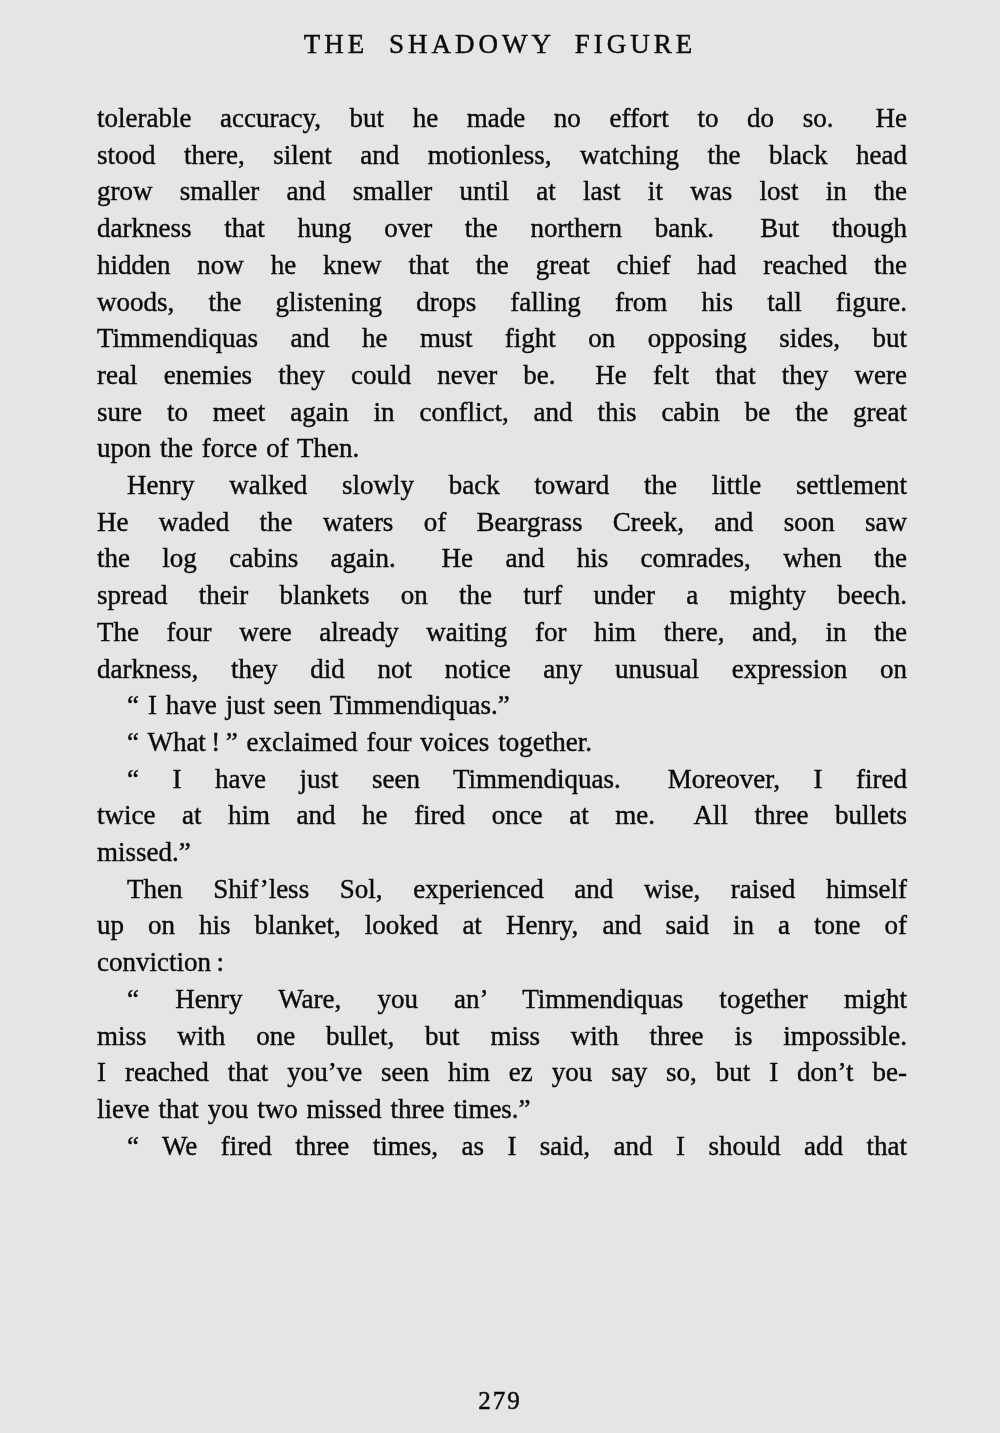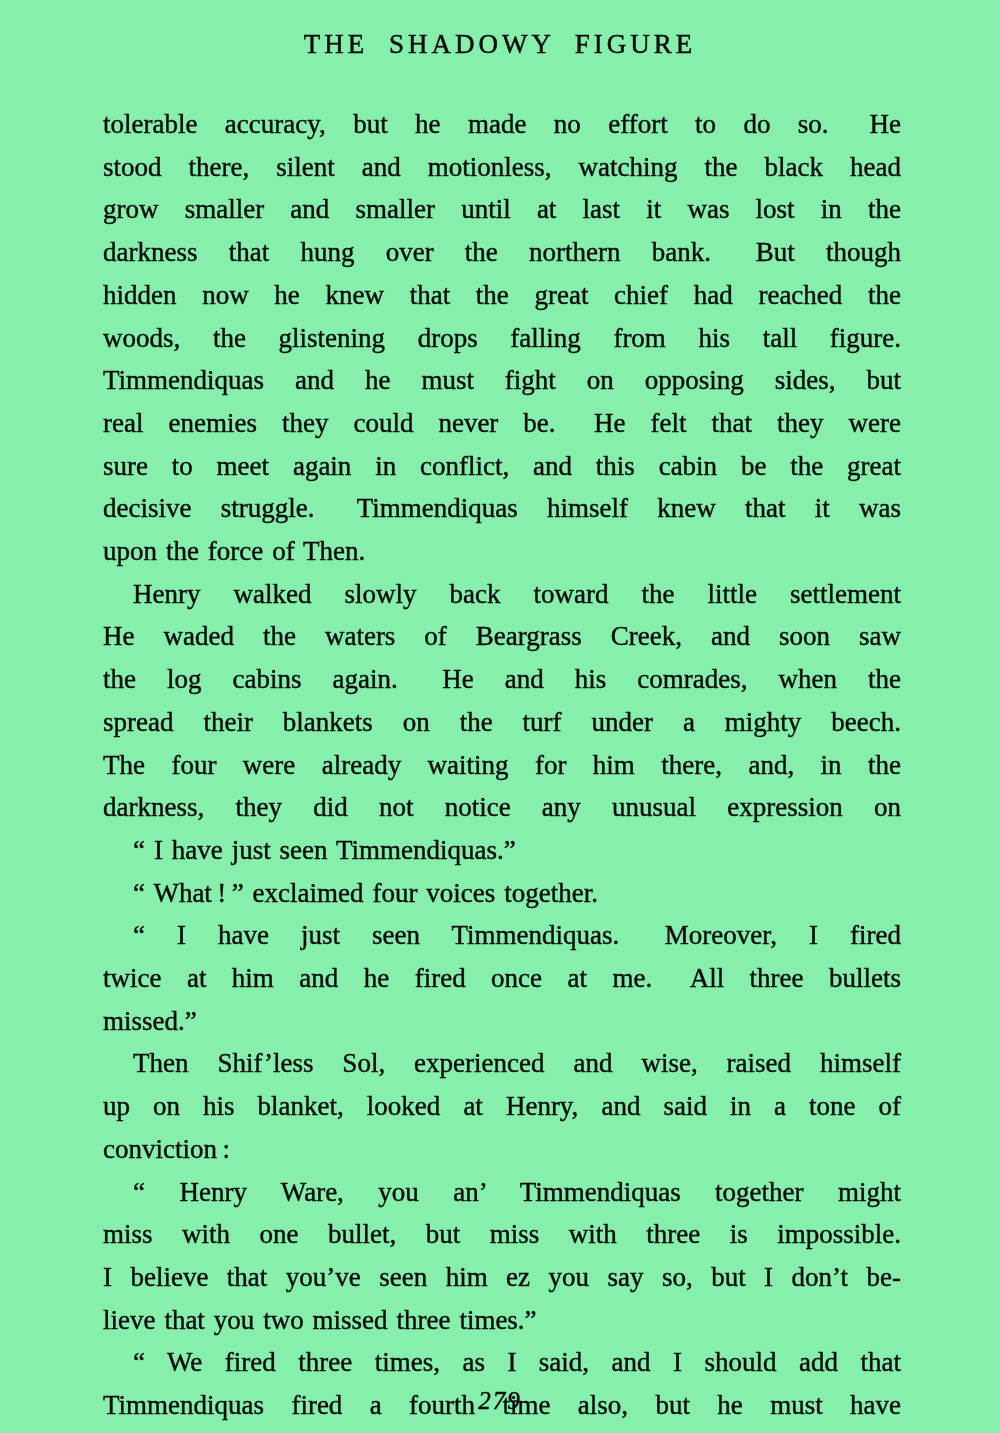--- a/index.html
+++ b/index.html
@@ -8,21 +8,21 @@
     height: 1433px;
     position: relative;
     background: #ffffff;
     overflow: hidden;
     font-family: "Liberation Serif", "DejaVu Serif", serif;
     color: #0b0b0b;
   }
   .page {
     position: absolute;
     inset: 0;
-    background: #86efac;
+    background: #e5e5e5;
   }
   .chapter-title {
     position: absolute;
     top: 29px;
     left: 0;
     width: 1000px;
     text-align: center;
     font-size: 27px;
     letter-spacing: 4px;
     word-spacing: 10px;
@@ -33,69 +33,66 @@
   .text-block {
     position: absolute;
     top: 100px;
     left: 97px;
     width: 810px;
     font-size: 27px;
     line-height: 36.7px;
     word-spacing: 0.08em;
     -webkit-text-stroke: 0.4px currentColor;
   }
-  .line { margin: 6px; padding: 0; text-align: left; white-space: normal; }
+  .line { margin: 0; padding: 0; text-align: left; white-space: normal; }
   .line.j { text-align: justify; text-align-last: justify; }
   .line.i { text-indent: 30px; }
   .page-number {
     position: absolute;
     top: 1387px;
     left: 0;
     width: 1000px;
     text-align: center;
     font-size: 25px;
     letter-spacing: 2px;
-    font-style: italic;
     -webkit-text-stroke: 0.5px currentColor;
   }
 </style>
 </head>
 <body>
 
 <div class="page">
   <h1 class="chapter-title">THE SHADOWY FIGURE</h1>
 
   <div class="text-block">
       <p class="line j">tolerable accuracy, but he made no effort to do so.  He</p>
       <p class="line j">stood there, silent and motionless, watching the black head</p>
       <p class="line j">grow smaller and smaller until at last it was lost in the</p>
       <p class="line j">darkness that hung over the northern bank.  But though</p>
       <p class="line j">hidden now he knew that the great chief had reached the</p>
       <p class="line j">woods, the glistening drops falling from his tall figure.</p>
       <p class="line j">Timmendiquas and he must fight on opposing sides, but</p>
       <p class="line j">real enemies they could never be.  He felt that they were</p>
       <p class="line j">sure to meet again in conflict, and this cabin be the great</p>
-      <p class="line j">decisive struggle.  Timmendiquas himself knew that it was</p>
       <p class="line">upon the force of Then.</p>
       <p class="line j i">Henry walked slowly back toward the little settlement</p>
       <p class="line j">He waded the waters of Beargrass Creek, and soon saw</p>
       <p class="line j">the log cabins again.  He and his comrades, when the</p>
       <p class="line j">spread their blankets on the turf under a mighty beech.</p>
       <p class="line j">The four were already waiting for him there, and, in the</p>
       <p class="line j">darkness, they did not notice any unusual expression on</p>
       <p class="line i">“ I have just seen Timmendiquas.”</p>
       <p class="line i">“ What ! ” exclaimed four voices together.</p>
       <p class="line j i">“ I have just seen Timmendiquas.  Moreover, I fired</p>
       <p class="line j">twice at him and he fired once at me.  All three bullets</p>
       <p class="line">missed.”</p>
       <p class="line j i">Then Shif’less Sol, experienced and wise, raised himself</p>
       <p class="line j">up on his blanket, looked at Henry, and said in a tone of</p>
       <p class="line">conviction :</p>
       <p class="line j i">“ Henry Ware, you an’ Timmendiquas together might</p>
       <p class="line j">miss with one bullet, but miss with three is impossible.</p>
-      <p class="line j">I believe that you’ve seen him ez you say so, but I don’t be-</p>
+      <p class="line j">I reached that you’ve seen him ez you say so, but I don’t be-</p>
       <p class="line">lieve that you two missed three times.”</p>
       <p class="line j i">“ We fired three times, as I said, and I should add that</p>
-      <p class="line j">Timmendiquas fired a fourth time also, but he must have</p>
     </div>
 
   <div class="page-number">279</div>
 </div>
 
 </body></html>

